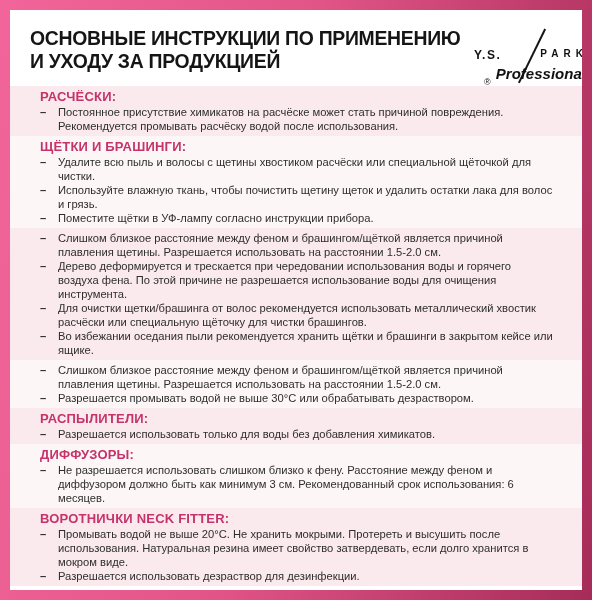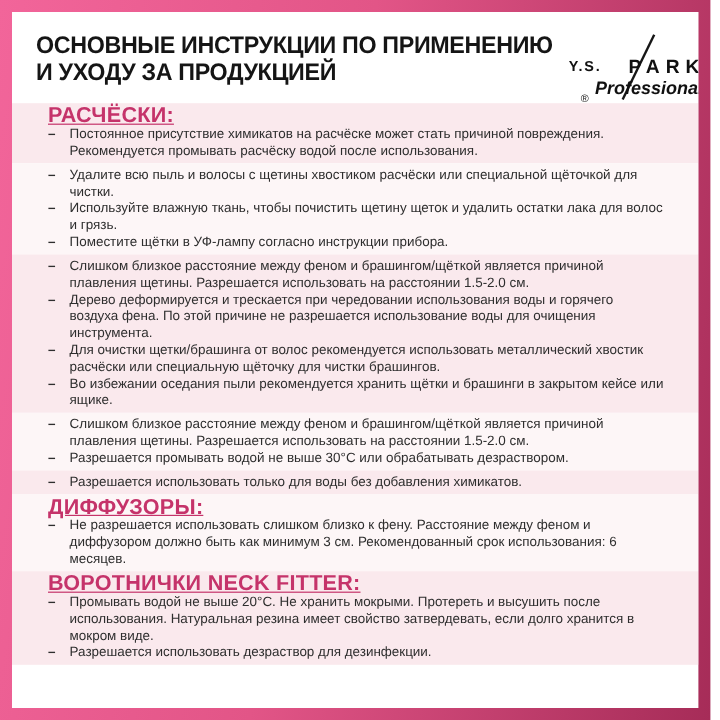--- a/index.html
+++ b/index.html
@@ -29,39 +29,38 @@
   .title {
     font-size: 20px; line-height: 23px; font-weight: 700;
     letter-spacing: -0.3px; color: var(--title-color);
     transform: scaleX(0.97); transform-origin: left top;
     white-space: nowrap;
   }
 
   
   .logo { position: relative; width: 114px; height: 58px; flex: 0 0 114px; margin-top: 1px; color: #111; }
   .logo .ys   { position: absolute; left: 0; top: 20px; font-size: 12px; font-weight: 700; letter-spacing: 1.5px; text-align: right; }
-  .logo .park { position: absolute; right: 0; top: 20px; font-size: 16px; font-weight: 700; letter-spacing: 5px; }
+  .logo .park { position: absolute; right: 0; top: 20px; font-size: 10px; font-weight: 700; letter-spacing: 5px; }
   .logo .slash {
     position: absolute; left: 57px; top: -2px;
     width: 2.4px; height: 60px; background: #161616;
     transform: rotate(26deg);
   }
   .logo .prof { position: absolute; right: 2px; bottom: 4px; font-size: 15px; font-weight: 700; font-style: italic; }
   .logo .reg  { position: absolute; left: 10px; bottom: -1px; font-size: 9px; }
 
   
   .sections { flex: 1 1 auto; display: flex; flex-direction: column; }
   .section { padding: 3px 28px 3px 30px; }
   .section.tone-pink  { background: var(--band-pink); }
   .section.tone-white { background: var(--band-white); }
   .heading {
-    font-size: 18px; line-height: 15px; font-weight: 700;
+    font-size: 13px; line-height: 15px; font-weight: 700;
     letter-spacing: 0.2px; color: var(--heading-color);
     margin-bottom: 1px;
-    text-decoration: underline;
   }
   .bullet { display: flex; align-items: flex-start; }
   .dash {
     flex: 0 0 18px; width: 18px;
     font-size: 11.2px; line-height: 14px; font-weight: 700;
     color: var(--body-color);
   }
   .btext {
     flex: 1 1 auto; max-width: 528px;
     font-size: 11.2px; line-height: 14px;
@@ -93,20 +92,21 @@
     <h2 class="heading">РАСЧЁСКИ:</h2>
     <div class="bullets">
   <div class="bullet">
     <span class="dash">–</span>
     <span class="btext">Постоянное присутствие химикатов на расчёске может стать причиной повреждения. Рекомендуется промывать расчёску водой после использования.</span>
   </div>
 </div>
   </section>
 
   <section class="section tone-white">
+    <h2 class="heading">ЩЁТКИ И БРАШИНГИ:</h2>
     <div class="bullets">
   <div class="bullet">
     <span class="dash">–</span>
     <span class="btext">Удалите всю пыль и волосы с щетины хвостиком расчёски или специальной щёточкой для чистки.</span>
   </div>
 
   <div class="bullet">
     <span class="dash">–</span>
     <span class="btext">Используйте влажную ткань, чтобы почистить щетину щеток и удалить остатки лака для волос и грязь.</span>
   </div>
@@ -150,20 +150,21 @@
   </div>
 
   <div class="bullet">
     <span class="dash">–</span>
     <span class="btext">Разрешается промывать водой не выше 30°C или обрабатывать дезраствором.</span>
   </div>
 </div>
   </section>
 
   <section class="section tone-pink">
+    <h2 class="heading">РАСПЫЛИТЕЛИ:</h2>
     <div class="bullets">
   <div class="bullet">
     <span class="dash">–</span>
     <span class="btext">Разрешается использовать только для воды без добавления химикатов.</span>
   </div>
 </div>
   </section>
 
   <section class="section tone-white">
     <h2 class="heading">ДИФФУЗОРЫ:</h2>

